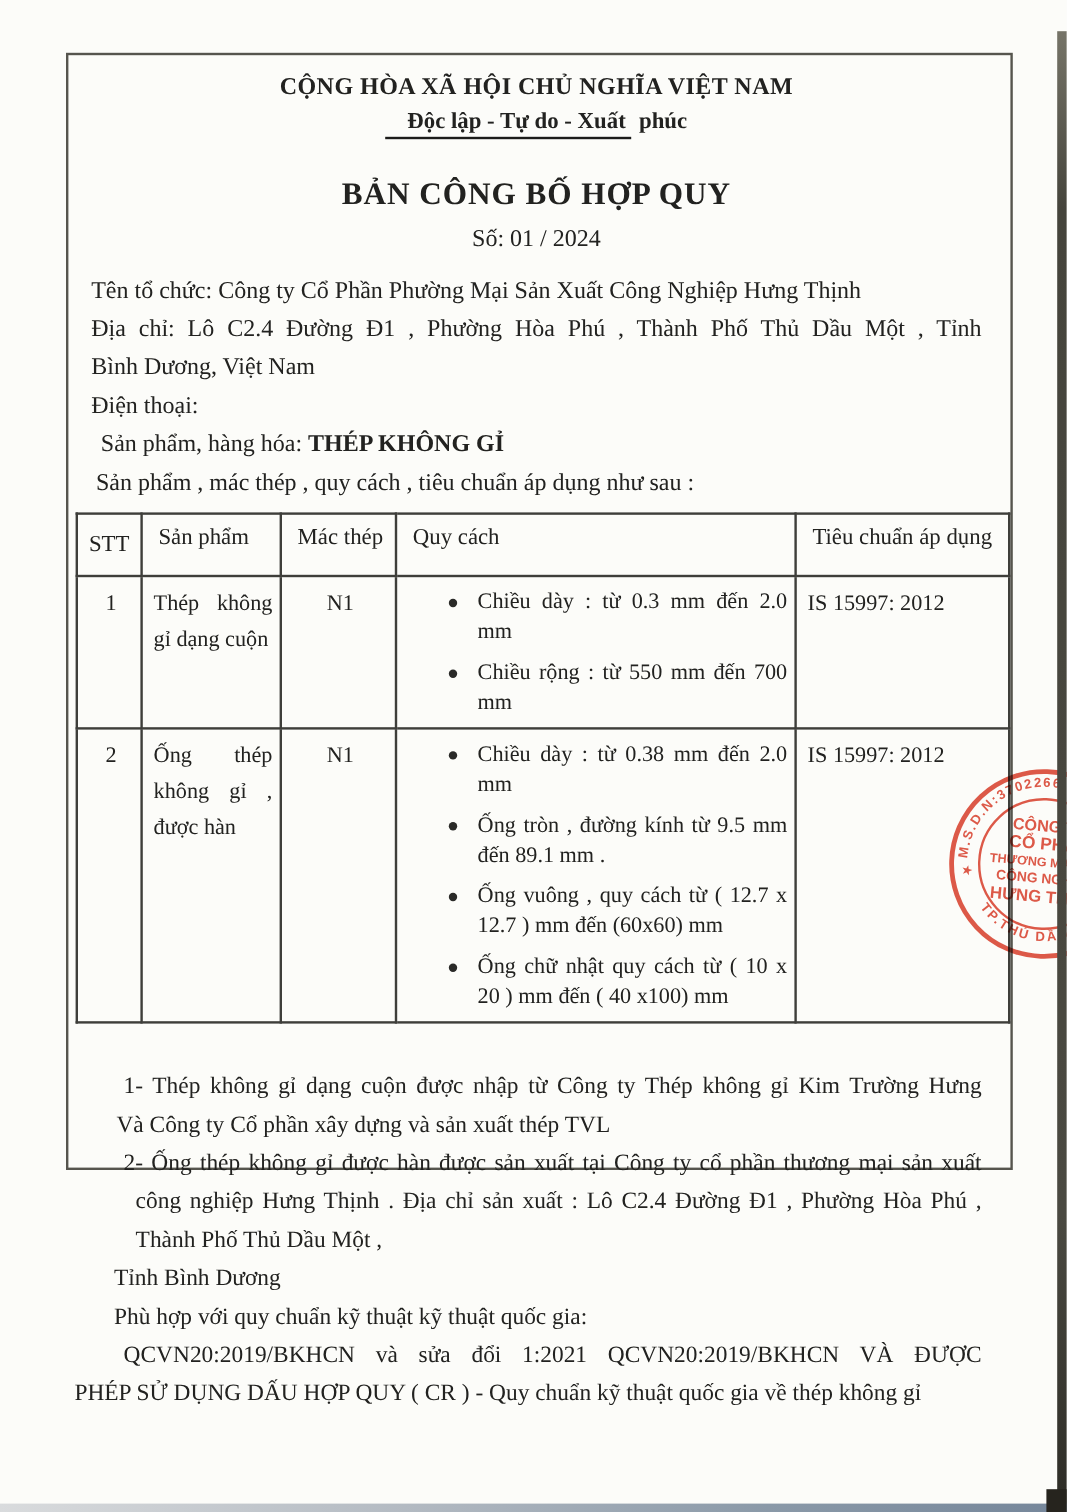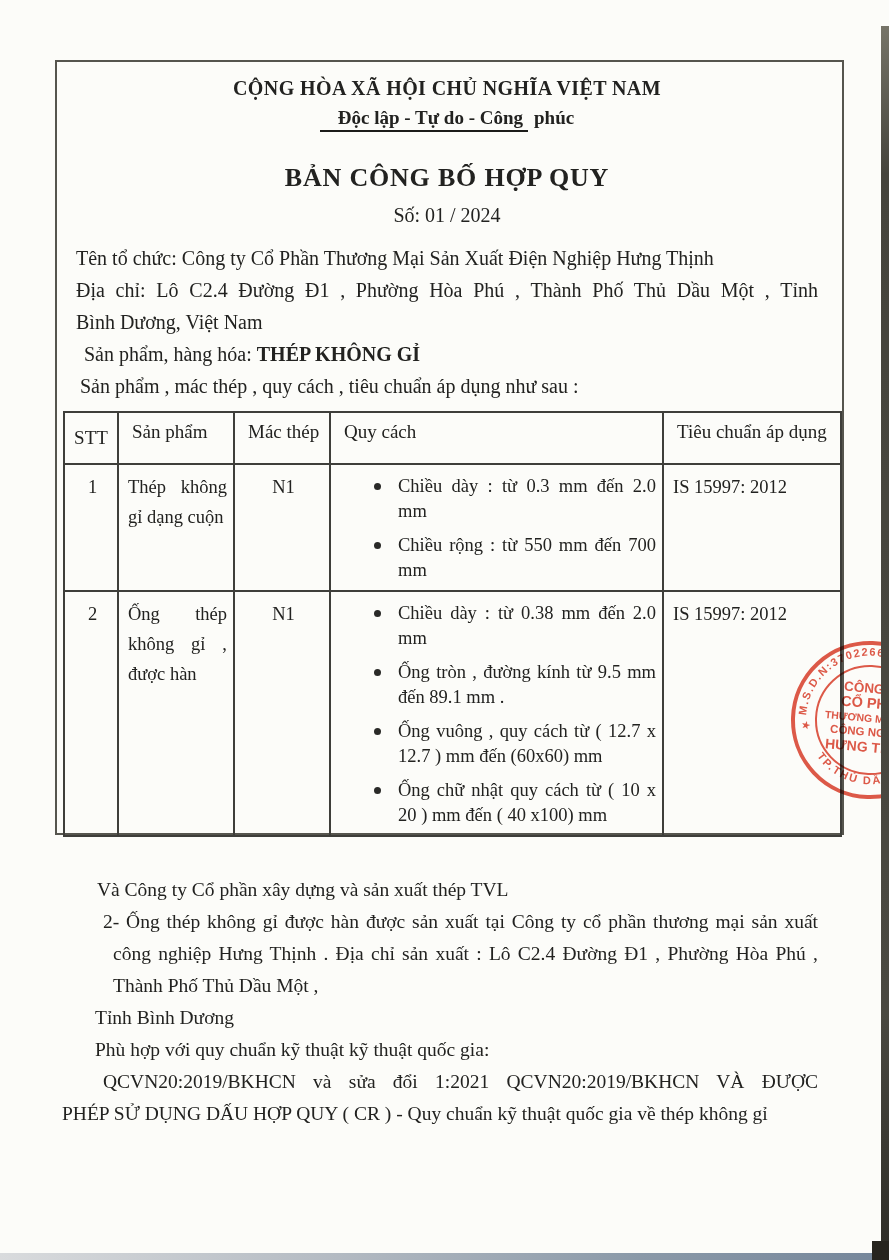--- a/index.html
+++ b/index.html
@@ -16,21 +16,21 @@
   }
   .scan-edge-bottom {
     position:absolute; left:0; bottom:0; width:100%; height:7px;
     background:linear-gradient(to right,#d9dbdd,#b3bac2 38%,#8a99a8 72%,#75869a);
   }
   .scan-corner {
     position:absolute; right:0; bottom:0; width:17px; height:19px; background:#26241e;
   }
   
   .doc-border {
-    position:absolute; left:55px; top:60px; width:789px; height:775px;
+    position:absolute; left:55px; top:44px; width:789px; height:931px;
     border:2px solid #56554e; box-sizing:border-box;
     padding:12px 24px 0 19px;
   }
   .c { text-align:center; }
   .national-title { font-size:20px; font-weight:bold; letter-spacing:.4px; margin-top:3px; }
   .motto { font-size:19px; font-weight:bold; margin-top:7px; }
   .motto .ul {
     border-bottom:2.5px solid #1c1c1a; display:inline-block;
     padding:0 5px 1px 18px;
   }
@@ -82,31 +82,32 @@
   .stamp text { font-family:"Liberation Sans","DejaVu Sans",sans-serif; font-weight:bold; }
 </style>
 </head>
 <body>
 
 <div class="doc-border">
 
   <div class="c national-title">CỘNG HÒA XÃ HỘI CHỦ NGHĨA VIỆT NAM</div>
 
   <div class="c motto">
-    <span class="ul">Độc lập - Tự do - Công</span><span class="tail">phúc</span>
+    <span class="ul">Độc lập - Tự do - Xuất</span><span class="tail">phúc</span>
   </div>
 
   <div class="c doc-title">BẢN CÔNG BỐ HỢP QUY</div>
 
   <div class="c doc-number">Số: 01 / 2024</div>
 
   <div class="info">
-    <div>Tên tổ chức: Công ty Cổ Phần Thương Mại Sản Xuất Điện Nghiệp Hưng Thịnh</div>
+    <div>Tên tổ chức: Công ty Cổ Phần Phường Mại Sản Xuất Công Nghiệp Hưng Thịnh</div>
     <div class="just-last">Địa chỉ: Lô C2.4 Đường Đ1 , Phường Hòa Phú , Thành Phố Thủ Dầu Một , Tỉnh</div>
     <div>Bình Dương, Việt Nam</div>
+    <div>Điện thoại:</div>
     <div class="ind8">
       <span>Sản phẩm, hàng hóa: </span><span class="bold">THÉP KHÔNG GỈ</span>
     </div>
     <div class="ind16">Sản phẩm , mác thép , quy cách , tiêu chuẩn áp dụng như sau :</div>
   </div>
 
   <table class="spec">
     <colgroup>
       <col style="width:54px">
         <col style="width:116px">
@@ -145,20 +146,21 @@
           <li>Ống vuông , quy cách từ ( 12.7 x 12.7 ) mm đến (60x60) mm</li>
           <li>Ống chữ nhật quy cách từ ( 10 x 20 ) mm đến ( 40 x100) mm</li>
         </ul>
       </td>
       <td class="std">IS 15997: 2012</td>
     </tr>
   </tbody>
     </table>
 
   <div class="notes">
+    <div class="n-a just-last">1-  Thép không gỉ dạng cuộn được nhập từ Công ty Thép không gỉ Kim Trường Hưng</div>
     <div class="n-b">Và Công ty Cổ phần xây dựng và sản xuất thép TVL</div>
     <div class="n-a just-last">2-  Ống thép không gỉ được hàn được sản xuất tại Công ty cổ phần thương mại sản xuất</div>
     <div class="n-c just-last">công nghiệp Hưng Thịnh . Địa chỉ sản xuất : Lô C2.4 Đường Đ1 , Phường Hòa Phú ,</div>
     <div class="n-c">Thành Phố Thủ Dầu Một ,</div>
     <div class="n-d">Tỉnh Bình Dương</div>
     <div class="n-d">Phù hợp với quy chuẩn kỹ thuật kỹ thuật quốc gia:</div>
     <div class="n-a just-last">QCVN20:2019/BKHCN và sửa đổi 1:2021 QCVN20:2019/BKHCN VÀ ĐƯỢC</div>
     <div class="n-e">PHÉP SỬ DỤNG DẤU HỢP QUY ( CR ) -  Quy chuẩn kỹ thuật quốc gia về thép không gỉ</div>
   </div>
 </div>

